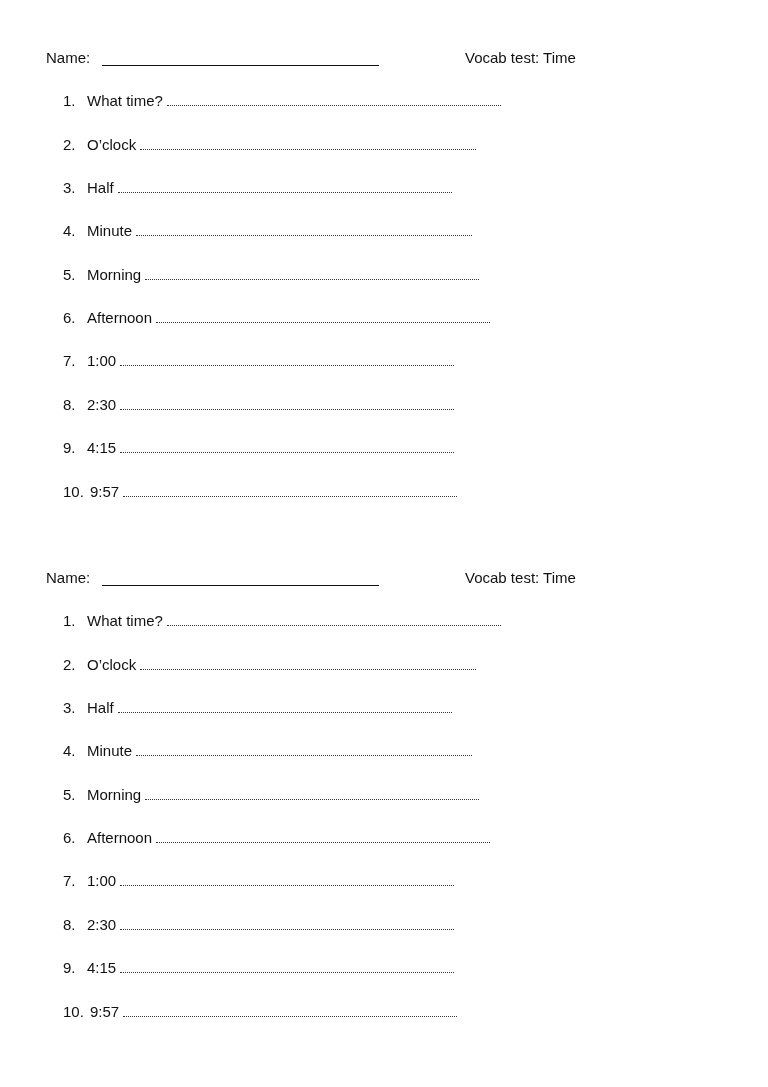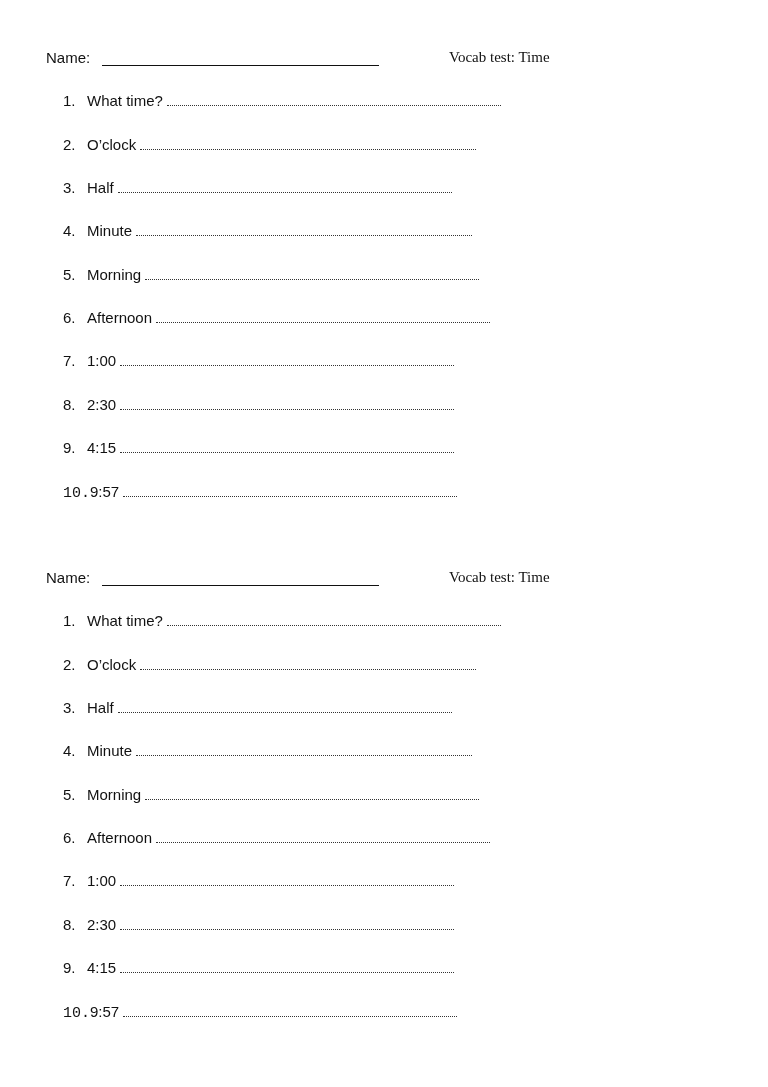--- a/index.html
+++ b/index.html
@@ -7,24 +7,24 @@
     width: 768px; height: 1087px; position: relative; overflow: hidden;
     font-family: "Liberation Sans", sans-serif; color: #111; font-size: 15px;
   }
   .section { position: absolute; left: 0; width: 768px; }
   .header { position: absolute; left: 46px; top: 0; width: 700px; height: 22px; }
   .name-label { position: absolute; left: 0; top: 0; }
   .name-line {
     position: absolute; left: 56px; top: 16px; width: 277px; height: 0;
     border-bottom: 1px solid #111;
   }
-  .title { position: absolute; left: 403px; top: 0; font-family: Liberation Serif, serif; }
+  .title { position: absolute; left: 419px; top: 0; }
   .item { position: absolute; left: 63px; height: 20px; white-space: nowrap; }
   .num { display: inline-block; width: 24px; }
-  .num.wide { width: 27px; font-family: Liberation Mono, monospace; }
+  .num.wide { width: 27px; }
   .term { }
   .dots {
     display: inline-block; vertical-align: baseline; margin-left: 4px;
     height: 3px; border-bottom: 1.5px dotted #333;
   }
 </style>
 </head>
 <body>
 
 <div id="root">

